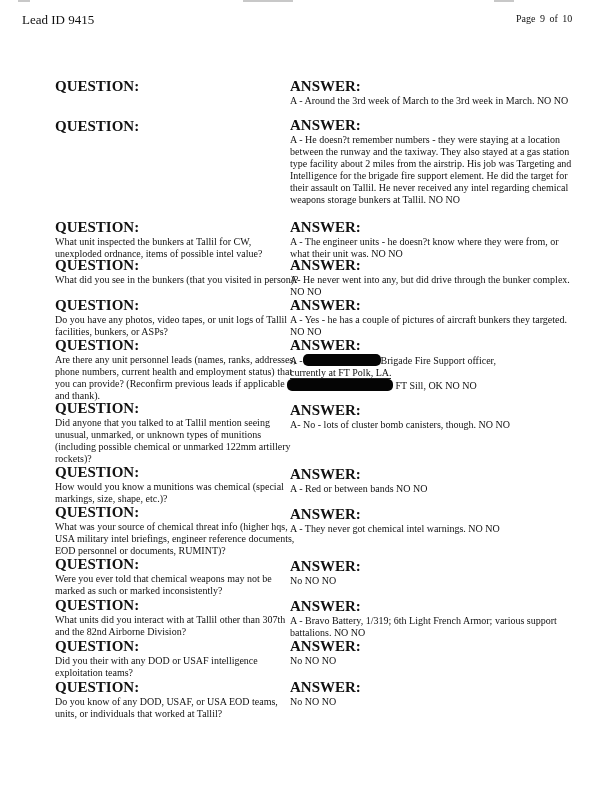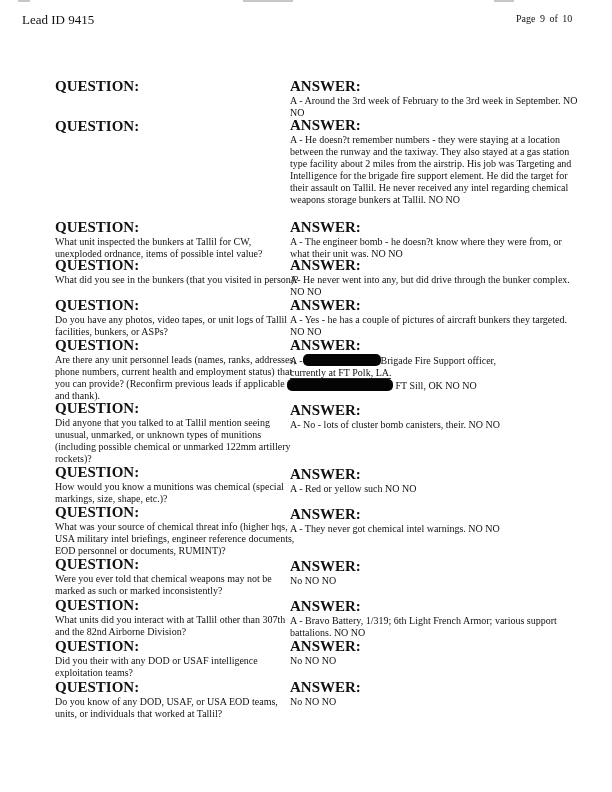--- a/index.html
+++ b/index.html
@@ -119,29 +119,29 @@
   <span class="lbl">QUESTION:</span>
   <span class="txt">Did you their with any DOD or USAF intelligence exploitation teams?</span>
 </div>
 <div class="block q" style="top:681px;">
   <span class="lbl">QUESTION:</span>
   <span class="txt">Do you know of any DOD, USAF, or USA EOD teams, units, or individuals that worked at Tallil?</span>
 </div>
 
 <div class="block a" style="top:80px;">
   <span class="lbl">ANSWER:</span>
-  <span class="txt">A - Around the 3rd  week of February to the 3rd week in September. NO NO</span>
+  <span class="txt">A - Around the 3rd  week of March to the 3rd week in March. NO NO</span>
 </div>
 <div class="block a" style="top:119px;">
   <span class="lbl">ANSWER:</span>
   <span class="txt">A - He doesn?t remember numbers - they were staying at a location between the runway and the taxiway.  They also stayed at a gas station type facility about 2 miles from the airstrip.  His job was Targeting and Intelligence for the brigade fire support element.  He did the target for their assault on Tallil.  He never received any intel regarding chemical weapons storage bunkers at Tallil. NO NO</span>
 </div>
 <div class="block a" style="top:221px;">
   <span class="lbl">ANSWER:</span>
-  <span class="txt">A - The engineer bomb - he doesn?t know where they were from, or what their unit was. NO NO</span>
+  <span class="txt">A - The engineer units - he doesn?t know where they were from, or what their unit was. NO NO</span>
 </div>
 <div class="block a" style="top:259px;">
   <span class="lbl">ANSWER:</span>
   <span class="txt">A- He never went into any, but did drive through the bunker complex. NO NO</span>
 </div>
 <div class="block a" style="top:299px;">
   <span class="lbl">ANSWER:</span>
   <span class="txt">A - Yes - he has a couple of pictures of aircraft bunkers they targeted. NO NO</span>
 </div>
 <div class="block a" style="top:339px;">
@@ -152,25 +152,25 @@
   <span class="txt">
     <span class="underline">currently at FT Polk, LA.</span>
   </span>
   <span class="txt redact-line">
     <span class="redact" style="width:106px;height:12px;margin-left:-3px;"></span>
     <span>FT Sill, OK NO NO</span>
   </span>
 </div>
 <div class="block a" style="top:404px;">
   <span class="lbl">ANSWER:</span>
-  <span class="txt">A- No - lots of cluster bomb canisters, their. NO NO</span>
+  <span class="txt">A- No - lots of cluster bomb canisters, though. NO NO</span>
 </div>
 <div class="block a" style="top:468px;">
   <span class="lbl">ANSWER:</span>
-  <span class="txt">A - Red or yellow such NO NO</span>
+  <span class="txt">A - Red or between bands NO NO</span>
 </div>
 <div class="block a" style="top:508px;">
   <span class="lbl">ANSWER:</span>
   <span class="txt">A - They never got chemical intel warnings. NO NO</span>
 </div>
 <div class="block a" style="top:560px;">
   <span class="lbl">ANSWER:</span>
   <span class="txt">No NO NO</span>
 </div>
 <div class="block a" style="top:600px;">

